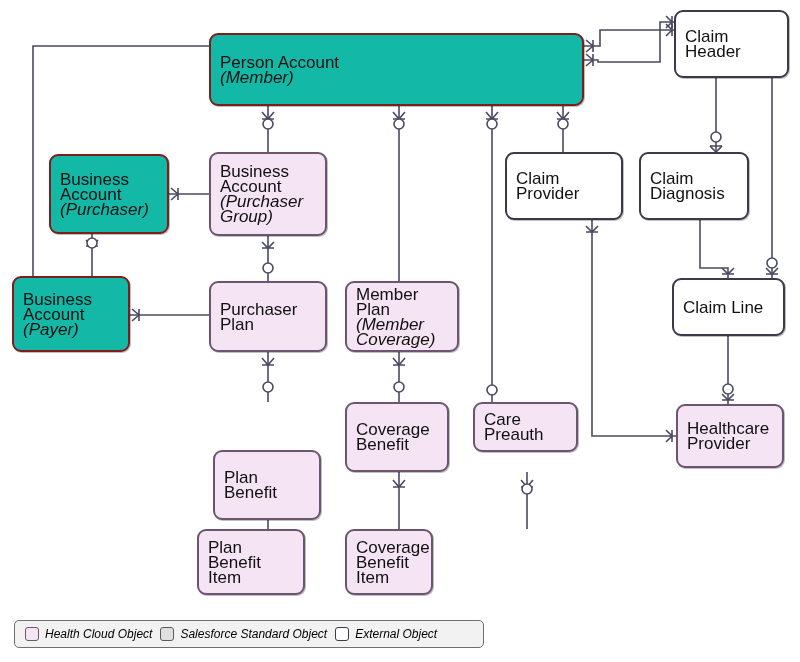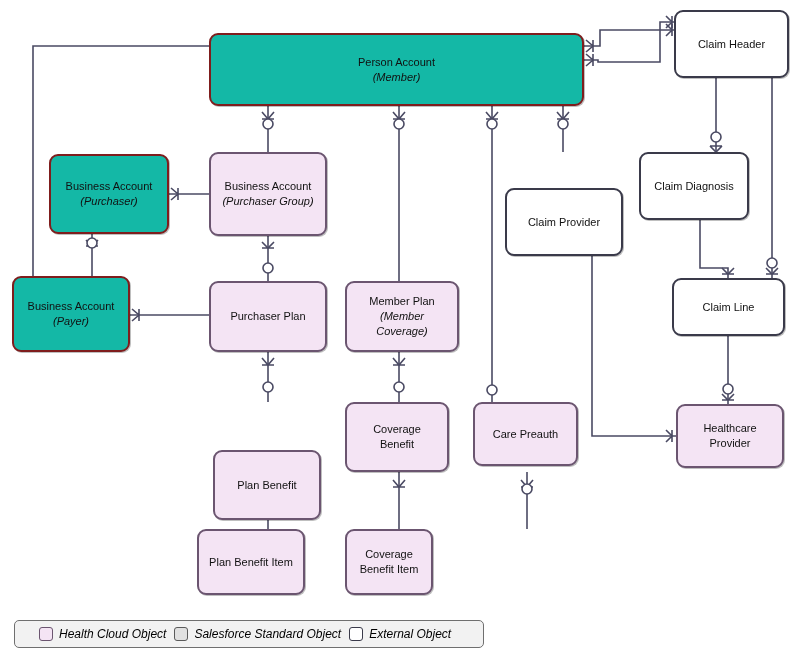--- a/index.html
+++ b/index.html
@@ -12,39 +12,38 @@
   }
   svg.layer{position:absolute;left:0;top:0;width:800px;height:662px;}
   .node{
     position:absolute;
     box-sizing:border-box;
     border-radius:9px;
     display:flex;
     flex-direction:column;
     justify-content:center;
     padding:8px 9px;
-    font-size:11px;
+    font-size:17px;
     line-height:15px;
     color:#111;
-    text-align:center;
   }
   .node .sub{font-style:italic;}
   .hc{ background:#f4e4f4; border:2px solid #6b5570; box-shadow:1px 1px 0 rgba(0,0,0,.25);}
   .std{ background:#14b8a6; border:2px solid #7f1d1d; box-shadow:1px 1px 0 rgba(0,0,0,.25);}
   .ext{ background:#ffffff; border:2px solid #3a3a4a; box-shadow:1px 1px 0 rgba(0,0,0,.25);}
   .legend{
     position:absolute;
     left:14px;top:620px;width:470px;height:28px;
     box-sizing:border-box;
     background:#f2f2f2;
     border:1.5px solid #6f6f6f;
     border-radius:5px;
     display:flex;
     align-items:center;
-    padding:0 24px;
+    padding:0 10px;
     gap:8px;
     font-size:12px;
     font-style:italic;
   }
   .legend .item{display:flex;align-items:center;gap:6px;}
   .sw{width:14px;height:14px;border-radius:3px;box-sizing:border-box;}
   .sw.hc{background:#f4e4f4;border:1.5px solid #6b5570;box-shadow:none;}
   .sw.std{background:#e0e0e0;border:1.5px solid #5a5a5a;box-shadow:none;}
   .sw.ext{background:#ffffff;border:1.5px solid #3a3a4a;box-shadow:none;}
 </style>
@@ -159,21 +158,21 @@
   <div class="node std" style="left:49px;top:154px;width:120px;height:80px;">
     <div>Business Account</div>
     <div class="sub">(Purchaser)</div>
   </div>
 
   <div class="node hc" style="left:209px;top:152px;width:118px;height:84px;">
     <div>Business Account</div>
     <div class="sub">(Purchaser Group)</div>
   </div>
 
-  <div class="node ext" style="left:505px;top:152px;width:118px;height:68px;margin-top:36px;">
+  <div class="node ext" style="left:505px;top:152px;width:118px;height:68px;">
     <div>Claim Provider</div>
   </div>
 
   <div class="node ext" style="left:639px;top:152px;width:110px;height:68px;">
     <div>Claim Diagnosis</div>
   </div>
 
   <div class="node std" style="left:12px;top:276px;width:118px;height:76px;">
     <div>Business Account</div>
     <div class="sub">(Payer)</div>
@@ -193,21 +192,21 @@
   </div>
 
   <div class="node hc" style="left:213px;top:402px;width:108px;height:70px;margin-top:48px;">
     <div>Plan Benefit</div>
   </div>
 
   <div class="node hc" style="left:345px;top:402px;width:104px;height:70px;">
     <div>Coverage Benefit</div>
   </div>
 
-  <div class="node hc" style="left:473px;top:402px;width:105px;height:64px;">
+  <div class="node hc" style="left:473px;top:402px;width:105px;height:50px;">
     <div>Care Preauth</div>
   </div>
 
   <div class="node hc" style="left:676px;top:404px;width:108px;height:64px;">
     <div>Healthcare Provider</div>
   </div>
 
   <div class="node hc" style="left:197px;top:529px;width:108px;height:66px;">
     <div>Plan Benefit Item</div>
   </div>

